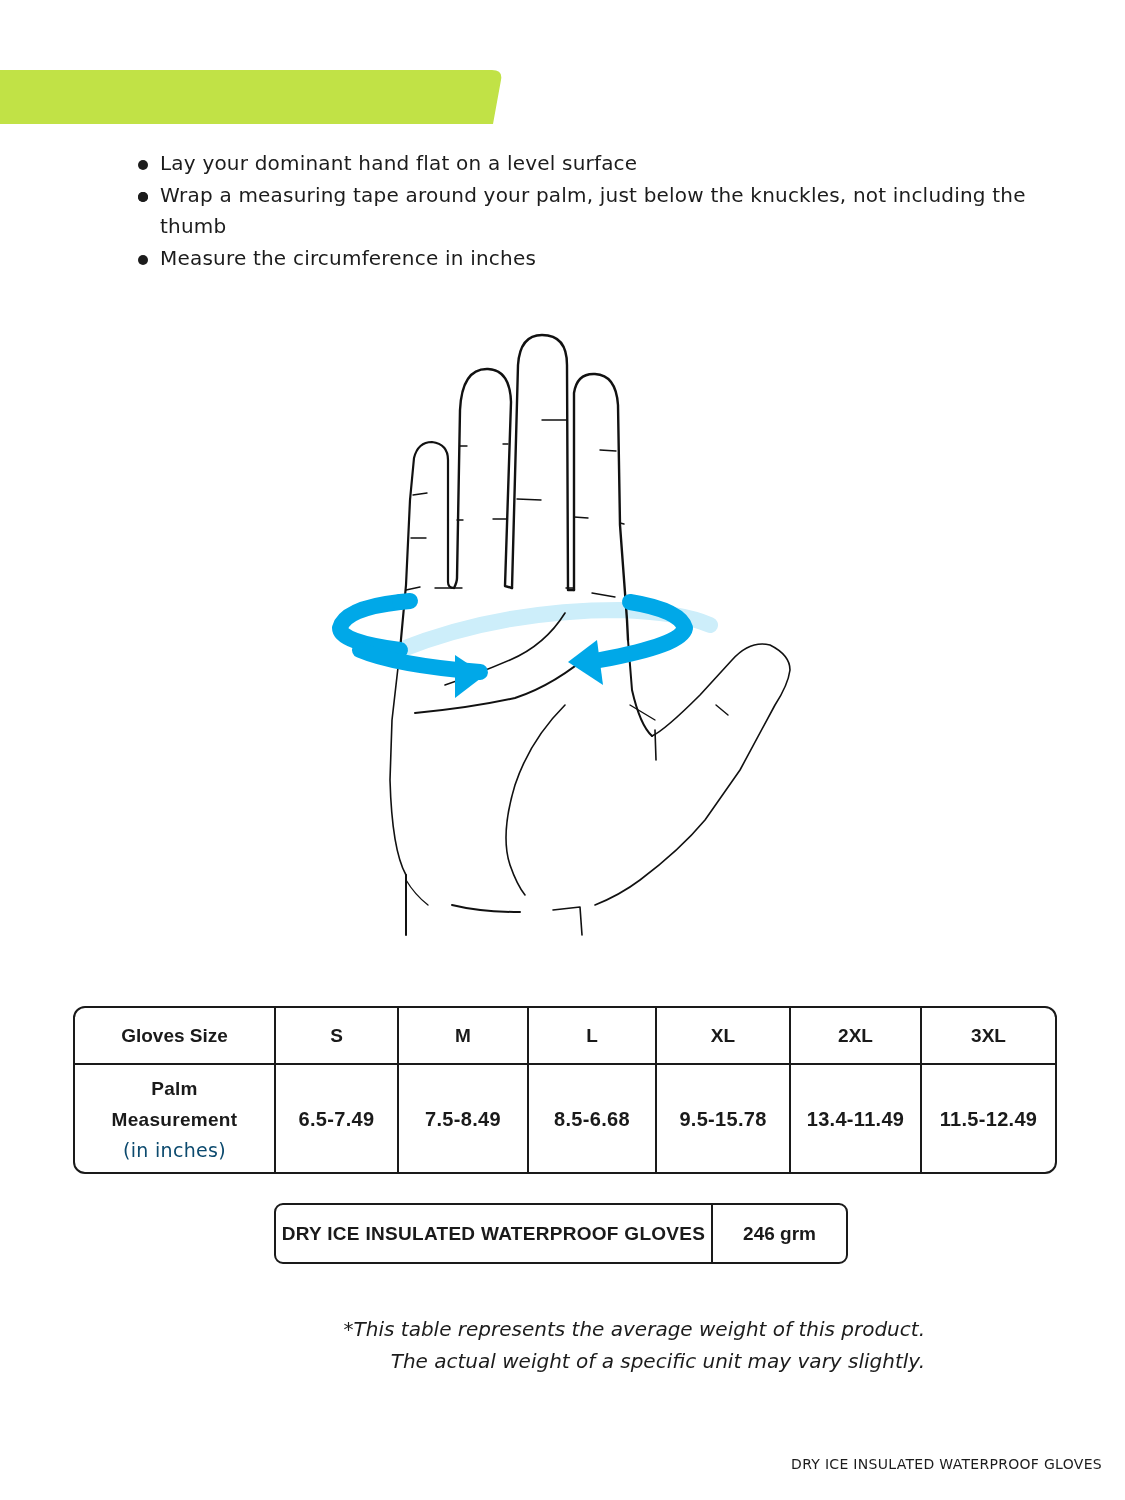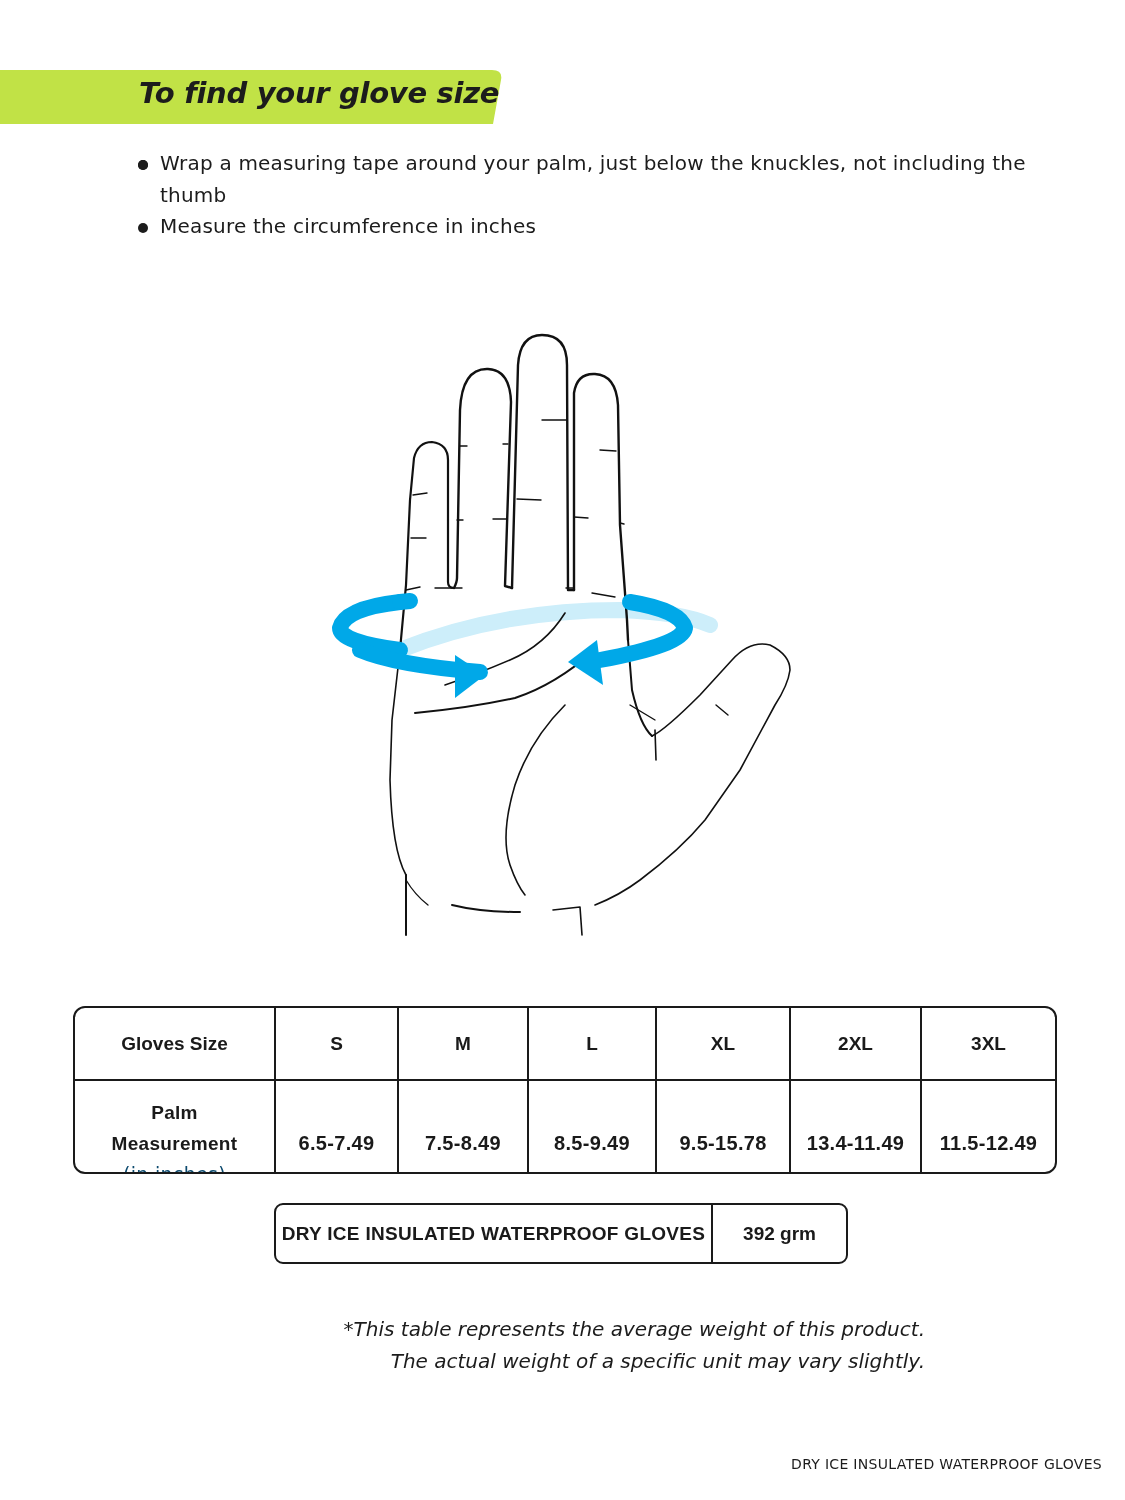--- a/index.html
+++ b/index.html
@@ -34,21 +34,21 @@
     position: absolute; left: 73px; top: 1006px; width: 984px; height: 168px;
     border: 2px solid #1a1a1a; border-radius: 12px; box-sizing: border-box;
     overflow: hidden;
   }
   .size-table table {
     width: 100%; height: 100%; border-collapse: collapse; table-layout: fixed;
   }
   .size-table td {
     border-right: 2px solid #1a1a1a; text-align: center; vertical-align: middle;
     font-family: "Liberation Sans", sans-serif; font-weight: bold; font-size: 19px;
-    color: #1a1a1a; padding: 8px;
+    color: #1a1a1a; padding: 0;
   }
   .size-table td:last-child { border-right: none; }
   .size-table tr.head td { height: 55px; border-bottom: 2px solid #1a1a1a; }
   .size-table tr.vals td { height: 109px; font-size: 20px; letter-spacing: 0.3px; }
   .label-cell .l1, .label-cell .l2 { display: block; line-height: 31px; font-size: 19px; }
   .label-cell .l3 { display: block; line-height: 31px; font-weight: normal; font-size: 19px; font-family: "DejaVu Sans", sans-serif; color: #0c4a6e; }
 
   .weight-box {
     position: absolute; left: 274px; top: 1203px; width: 574px; height: 61px;
     border: 2px solid #1a1a1a; border-radius: 9px; box-sizing: border-box;
@@ -72,24 +72,24 @@
     font-size: 14px; letter-spacing: 0.3px; color: #1c1c1c; white-space: nowrap;
   }
 </style>
 </head>
 <body>
 
 <div class="banner">
   <svg width="503" height="54" viewBox="0 0 503 54">
     <path d="M0 0 H492 Q503 0 501 10 L493 54 H0 Z" fill="#C1E246"></path>
   </svg>
-  <div class="banner-title">To find your glove size</div>
 </div>
 
 <ul class="steps">
+  <li><span class="bullet"></span><span>Lay your dominant hand flat on a level surface</span></li>
   <li><span class="bullet"></span></li>
   <li><span class="bullet"></span><span>Wrap a measuring tape around your palm, just below the knuckles, not including the thumb</span></li>
   <li><span class="bullet"></span><span>Measure the circumference in inches</span></li>
 </ul>
 
 <div class="hand">
   <svg width="500" height="630" viewBox="0 0 500 630">
     <g fill="none" stroke="#111" stroke-linecap="round" stroke-linejoin="round">
 
       <path d="M80 330 Q180 290 300 290 Q360 292 390 305" stroke="#CDEEFA" stroke-width="16"></path>
@@ -157,32 +157,32 @@
       <td>3XL</td>
     </tr>
     <tr class="vals">
       <td class="label-cell">
         <span class="l1">Palm</span>
         <span class="l2">Measurement</span>
         <span class="l3">(in inches)</span>
       </td>
       <td>6.5-7.49</td>
       <td>7.5-8.49</td>
-      <td>8.5-9.49</td>
+      <td>8.5-6.68</td>
       <td>9.5-15.78</td>
       <td>13.4-11.49</td>
       <td>11.5-12.49</td>
     </tr>
   </tbody>
     </table>
 </div>
 
 <div class="weight-box">
   <div class="w-name">DRY ICE INSULATED WATERPROOF GLOVES</div>
-  <div class="w-val">392 grm</div>
+  <div class="w-val">246 grm</div>
 </div>
 
 <div class="note">
   <div>*This table represents the average weight of this product.</div>
   <div>The actual weight of a specific unit may vary slightly.</div>
 </div>
 
 <div class="footer">DRY ICE INSULATED WATERPROOF GLOVES</div>
 
 </body></html>

